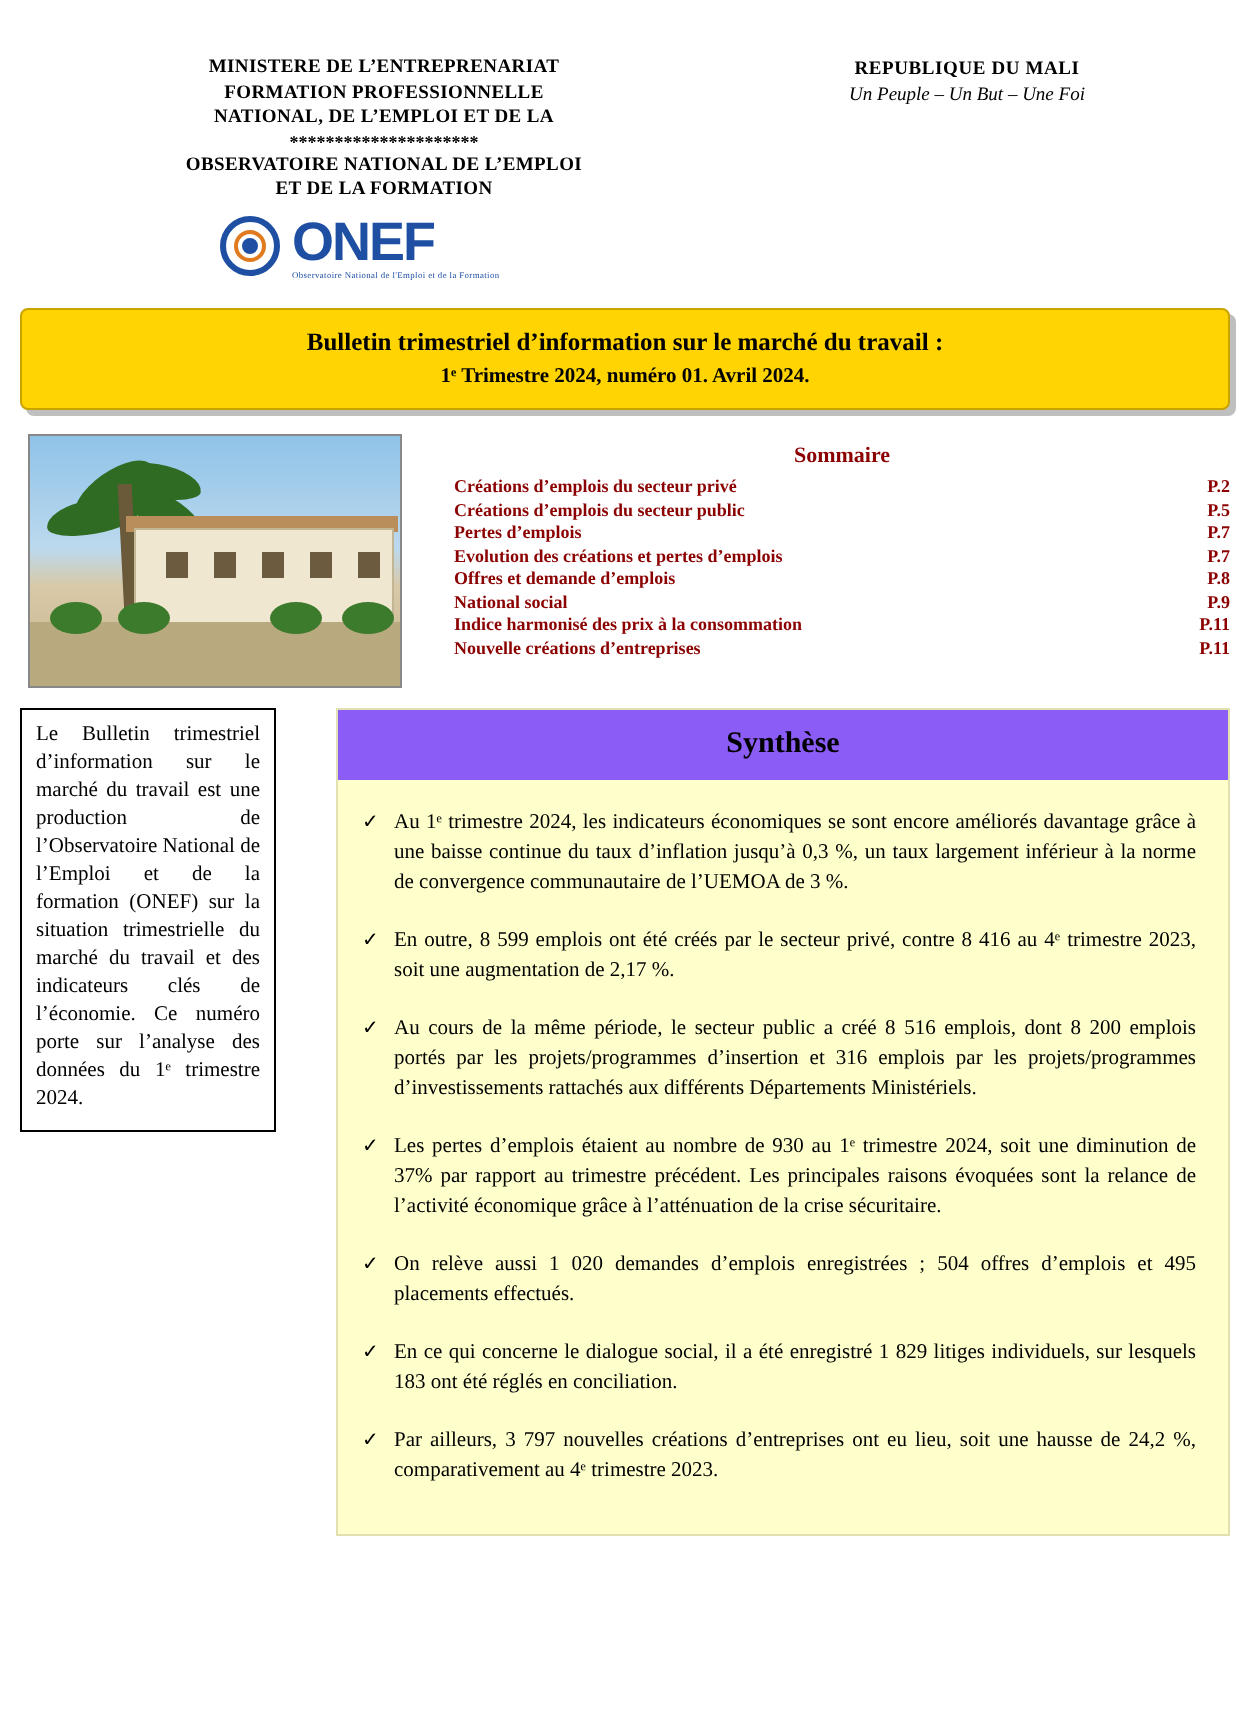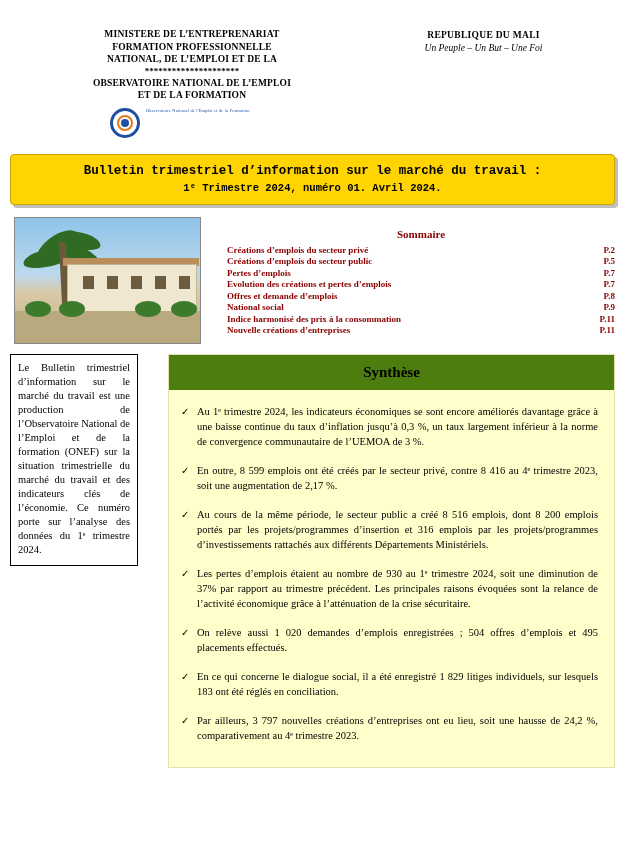--- a/index.html
+++ b/index.html
@@ -111,37 +111,36 @@
     margin: 12px 10px 0 10px;
     position: relative;
   }
   .banner {
     background: #ffd400;
     border: 1px solid #c9a400;
     border-radius: 4px;
     padding: 9px 8px 10px 8px;
     text-align: center;
     box-shadow: 3px 3px 0 rgba(0,0,0,.25);
-    font-family: Liberation Mono, monospace;
   }
   .banner .line1 {
     font-weight: bold;
     font-size: 12.5px;
   }
   .banner .line2 {
     font-weight: bold;
     font-size: 10.5px;
     margin-top: 4px;
   }
 
   
   .mid-row {
     display: flex;
     margin: 12px 10px 0 14px;
-    align-items: center;
+    align-items: flex-start;
   }
   .photo {
     width: 185px;
     height: 125px;
     border: 1px solid #888;
     position: relative;
     overflow: hidden;
     background: linear-gradient(#8fc3e8 0%, #bcd9ee 45%, #d8c9a8 60%, #c9b389 100%);
   }
   .photo .bldg {
@@ -237,21 +236,21 @@
     min-height: 205px;
   }
   .synthese {
     flex: 1;
     margin-left: 6px;
     background: #ffffcc;
     border: 1px solid #e0e0b0;
     align-self: stretch;
   }
   .synthese-head {
-    background: #4d7c0f;
+    background: #8b5cf6;
     text-align: center;
     font-weight: bold;
     font-size: 15px;
     padding: 9px 0 9px 0;
   }
   .synthese-body {
     padding: 14px 16px 10px 12px;
   }
   .bullet {
     display: flex;
@@ -287,20 +286,21 @@
 </div>
 
 <div class="logo-wrap">
   <div class="logo">
     <div class="logo-mark">
       <div class="ring-outer"></div>
       <div class="ring-mid"></div>
       <div class="ring-in"></div>
     </div>
     <div class="logo-text">
+      <div class="nef">ONEF</div>
       <div class="tagline">Observatoire National de l'Emploi et de la Formation</div>
     </div>
   </div>
 </div>
 
 <div class="banner-wrap">
   <div class="banner">
     <div class="line1">Bulletin trimestriel d’information sur le marché du travail :</div>
     <div class="line2">1ᵉ Trimestre 2024, numéro 01. Avril 2024.</div>
   </div>

